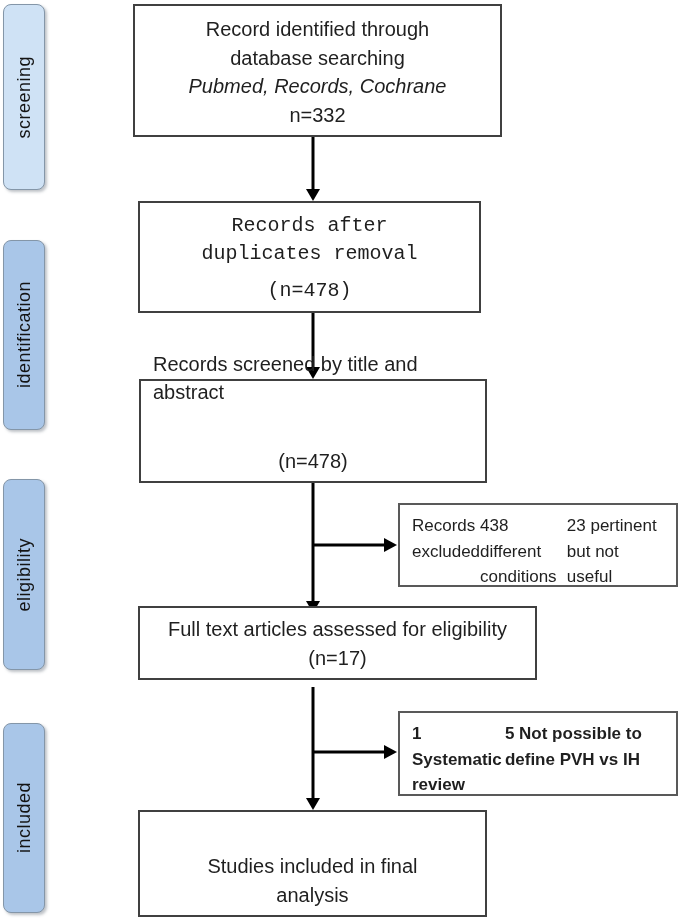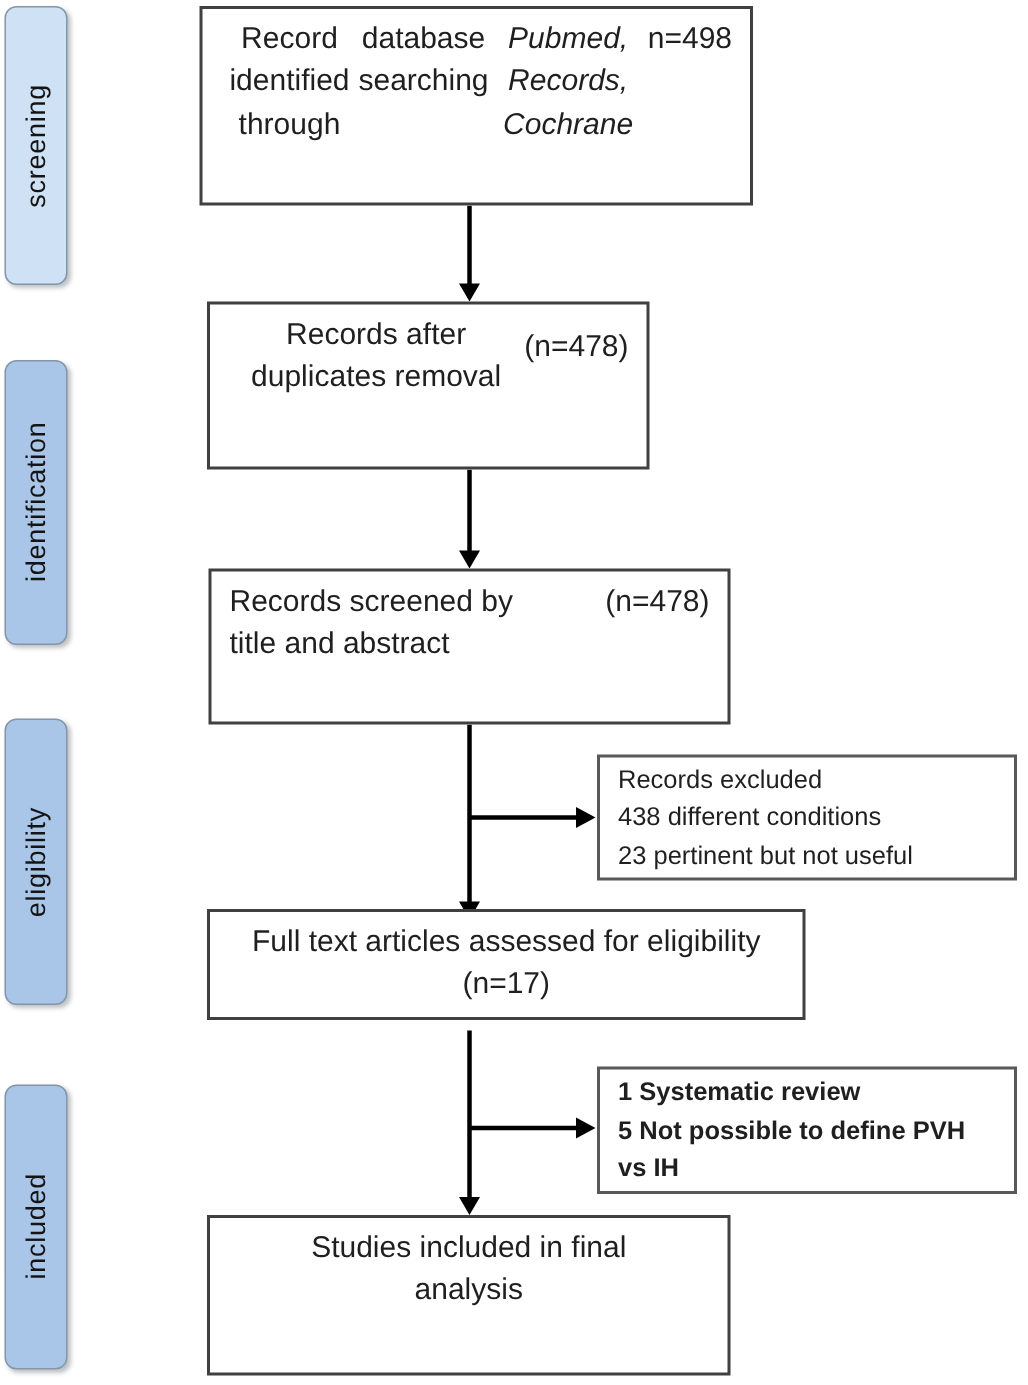--- a/index.html
+++ b/index.html
@@ -37,45 +37,45 @@
 
   
   .fbox{
     position:absolute;
     background:#ffffff;
     border:2.5px solid #404040;
     box-sizing:border-box;
     font-size:20px;
     line-height:1.42;
     text-align:center;
-    display:flex;flex-direction:row;justify-content:flex-end;
+    display:flex;flex-direction:column;justify-content:flex-end;
     padding:6px 12px;
   }
   .fbox p{margin:0;}
   .fbox .narrow{max-width:272px;margin:0 auto;}
   .fbox .count{margin-top:8px;}
   .it{font-style:italic;}
   #box-identified{left:133px;top:4px;width:369px;height:133px;}
-  #box-duplicates{left:138px;top:201px;width:295px;height:112px;}
+  #box-duplicates{left:138px;top:201px;width:343px;height:112px;font-family:Liberation Mono, monospace;}
   #box-screened{left:139px;top:379px;width:348px;height:104px;gap:40px;}
   #box-screened .main-text{text-align:left;}
   #box-fulltext{left:138px;top:606px;width:399px;height:74px;}
   #box-included{left:138px;top:810px;width:349px;height:107px;gap:28px;}
 
   
   .sbox{
     position:absolute;left:398px;width:280px;
     background:#ffffff;
     border:2px solid #595959;
     box-sizing:border-box;
     font-size:17px;
     line-height:1.5;
     text-align:left;
     padding:8px 12px;
-    display:flex;flex-direction:column;justify-content:center;
+    display:flex;flex-direction:row;justify-content:center;
   }
   .sbox p{margin:0;}
   #sidebox-excluded{top:503px;height:84px;}
   #sidebox-reasons{top:711px;height:85px;font-weight:bold;}
   #sidebox-reasons .wrapline{max-width:234px;}
 
   
   .arrows{position:absolute;left:0;top:0;width:685px;height:923px;pointer-events:none;}
 </style>
 </head>
@@ -116,21 +116,21 @@
 
       <line x1="313" y1="752" x2="385" y2="752"></line>
       <polygon points="384,745 384,759 397,752" stroke="none"></polygon>
     </g>
   </svg>
 
   <div class="fbox" id="box-identified">
     <p>Record identified through</p>
     <p>database searching</p>
     <p class="it">Pubmed, Records, Cochrane</p>
-    <p>n=498</p>
+    <p>n=332</p>
   </div>
 
   <div class="fbox" id="box-duplicates">
     <p class="narrow">Records after duplicates removal</p>
     <p class="count">(n=478)</p>
   </div>
 
   <div class="fbox" id="box-screened">
     <p class="main-text">Records screened by title and abstract</p>
     <p>(n=478)</p>

